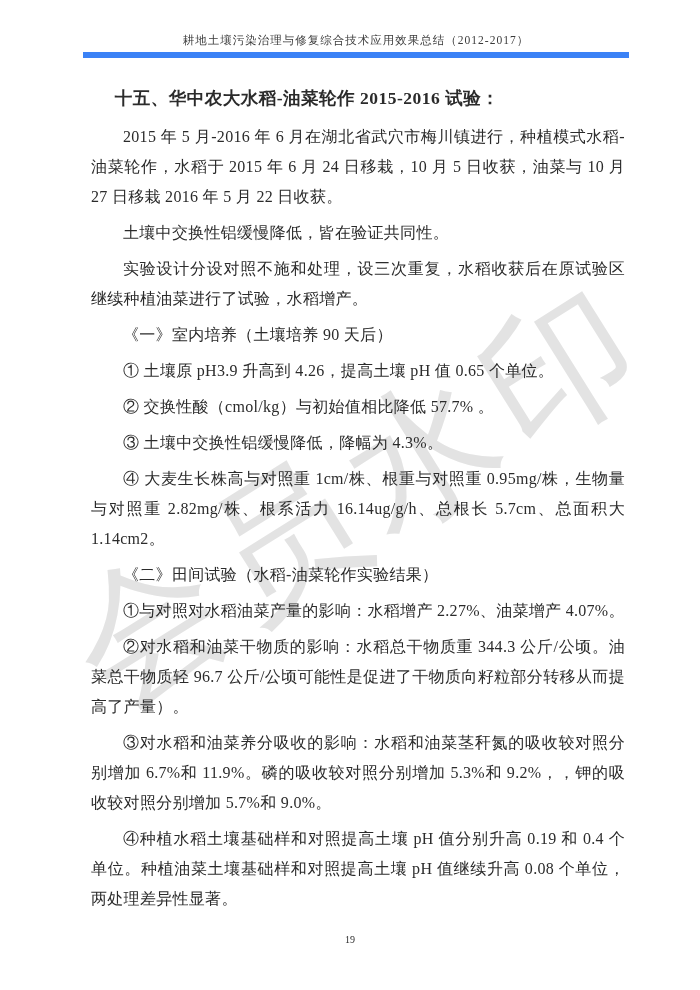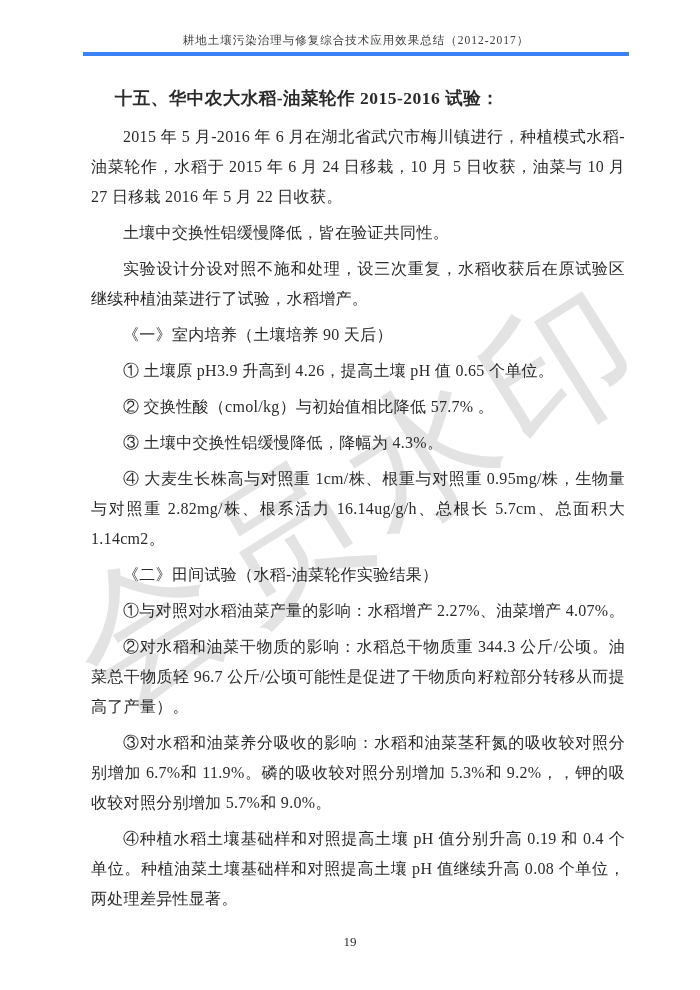--- a/index.html
+++ b/index.html
@@ -33,21 +33,21 @@
   }
   .header {
     position: absolute;
     top: 33px;
     left: 83px;
     width: 546px;
     text-align: center;
     font-size: 11.5px;
     letter-spacing: 1px;
     color: #3a3a3a;
-    border-bottom: 4px solid #3b82f6;
+    border-bottom: 6px solid #3b82f6;
     padding-bottom: 4px;
     z-index: 1;
   }
   .content {
     position: absolute;
     top: 80px;
     left: 85px;
     width: 546px;
     font-size: 16px;
     line-height: 30px;
@@ -66,21 +66,21 @@
     margin: 6px;
     text-indent: 2em;
     letter-spacing: 0.3px;
   }
   .footer {
     position: absolute;
     top: 934px;
     left: 0;
     width: 700px;
     text-align: center;
-    font-size: 13px;
+    font-size: 10px;
     color: #2b2b2b;
     z-index: 1;
   }
 </style>
 </head>
 <body>
 
 <div class="page">
 
   <div class="watermark">会员水印</div>

